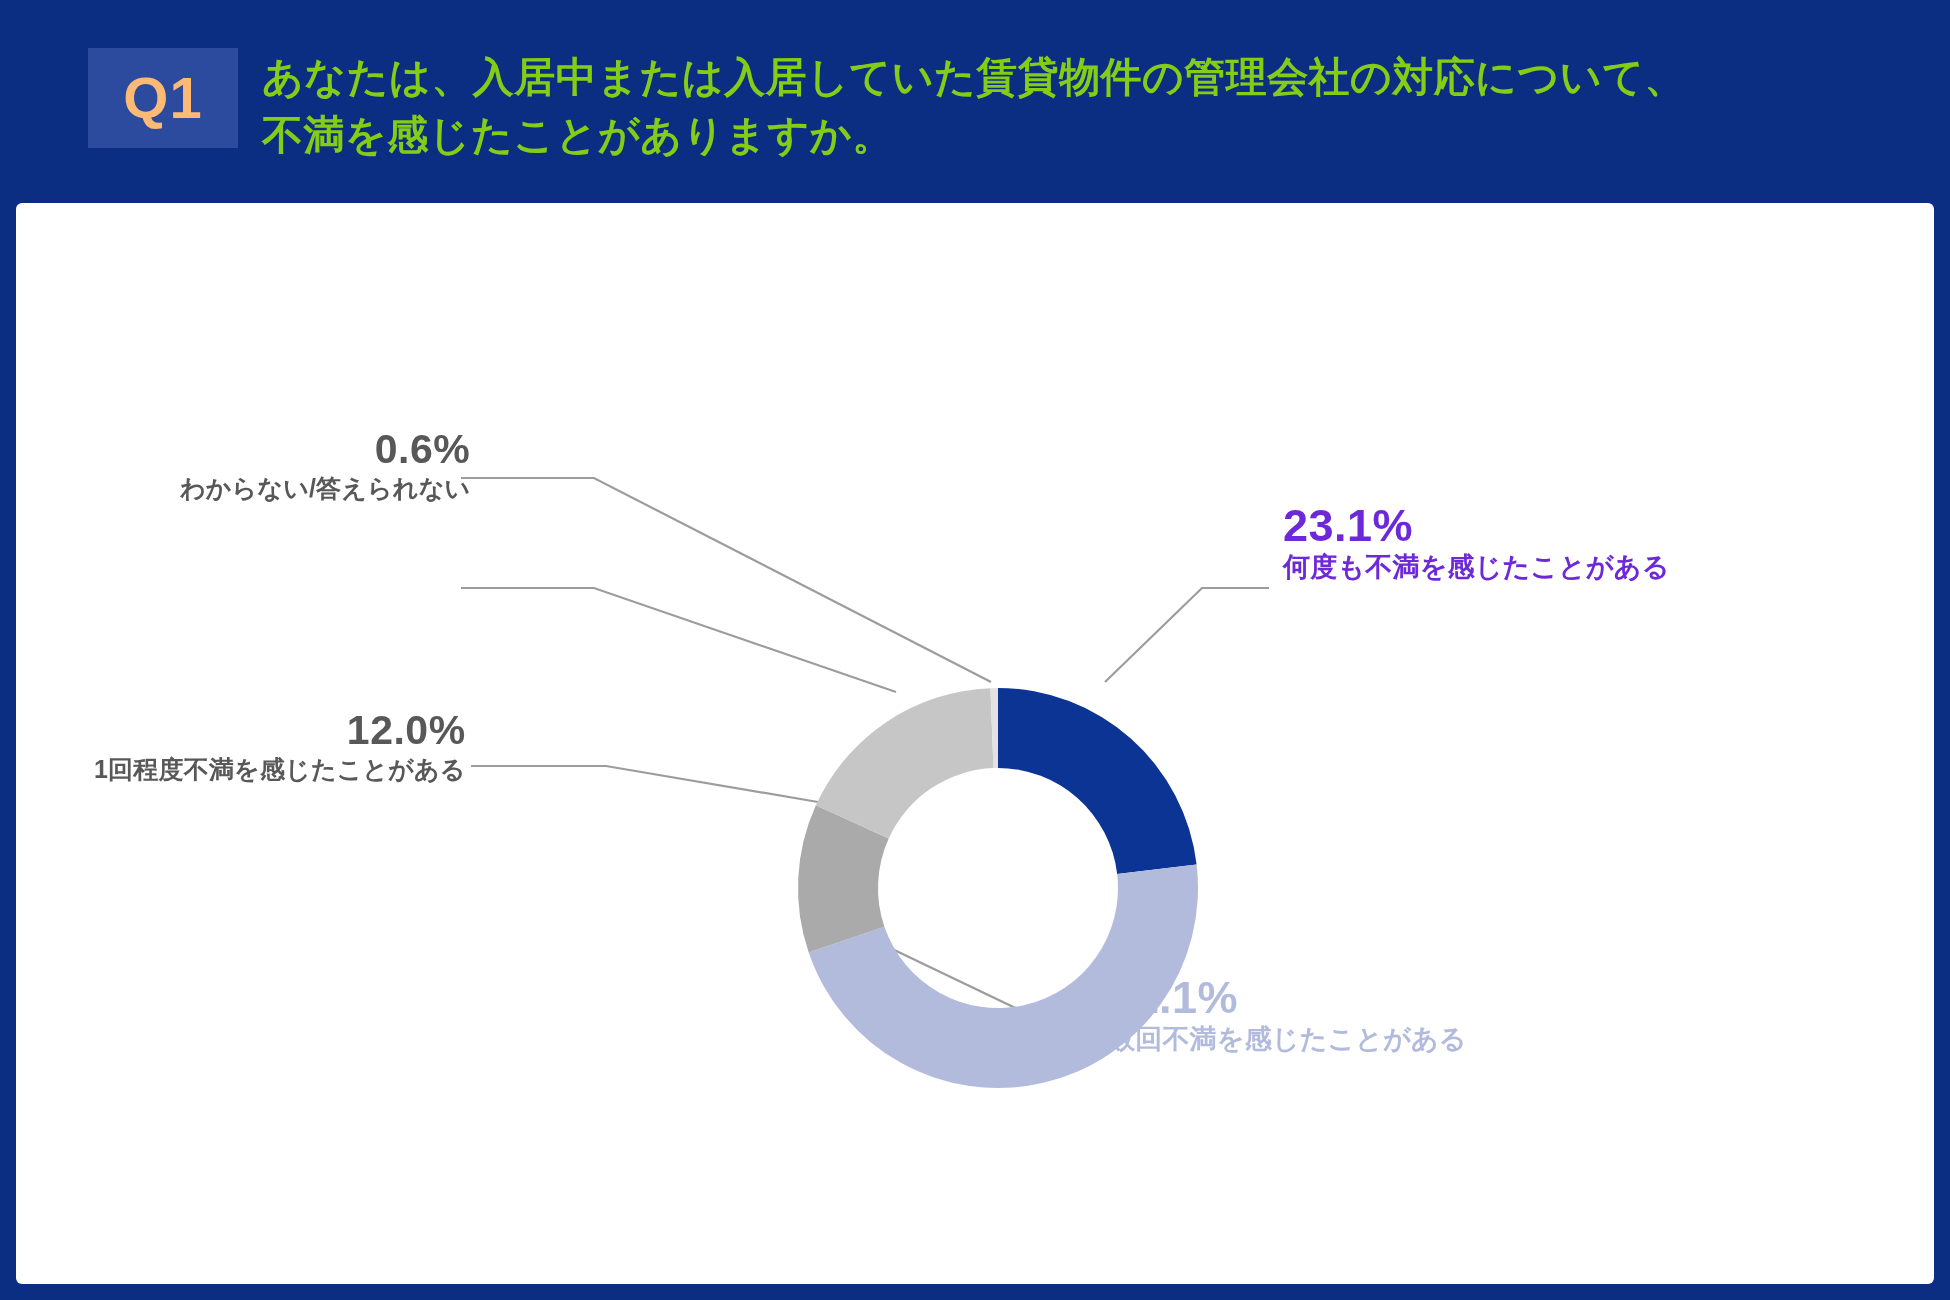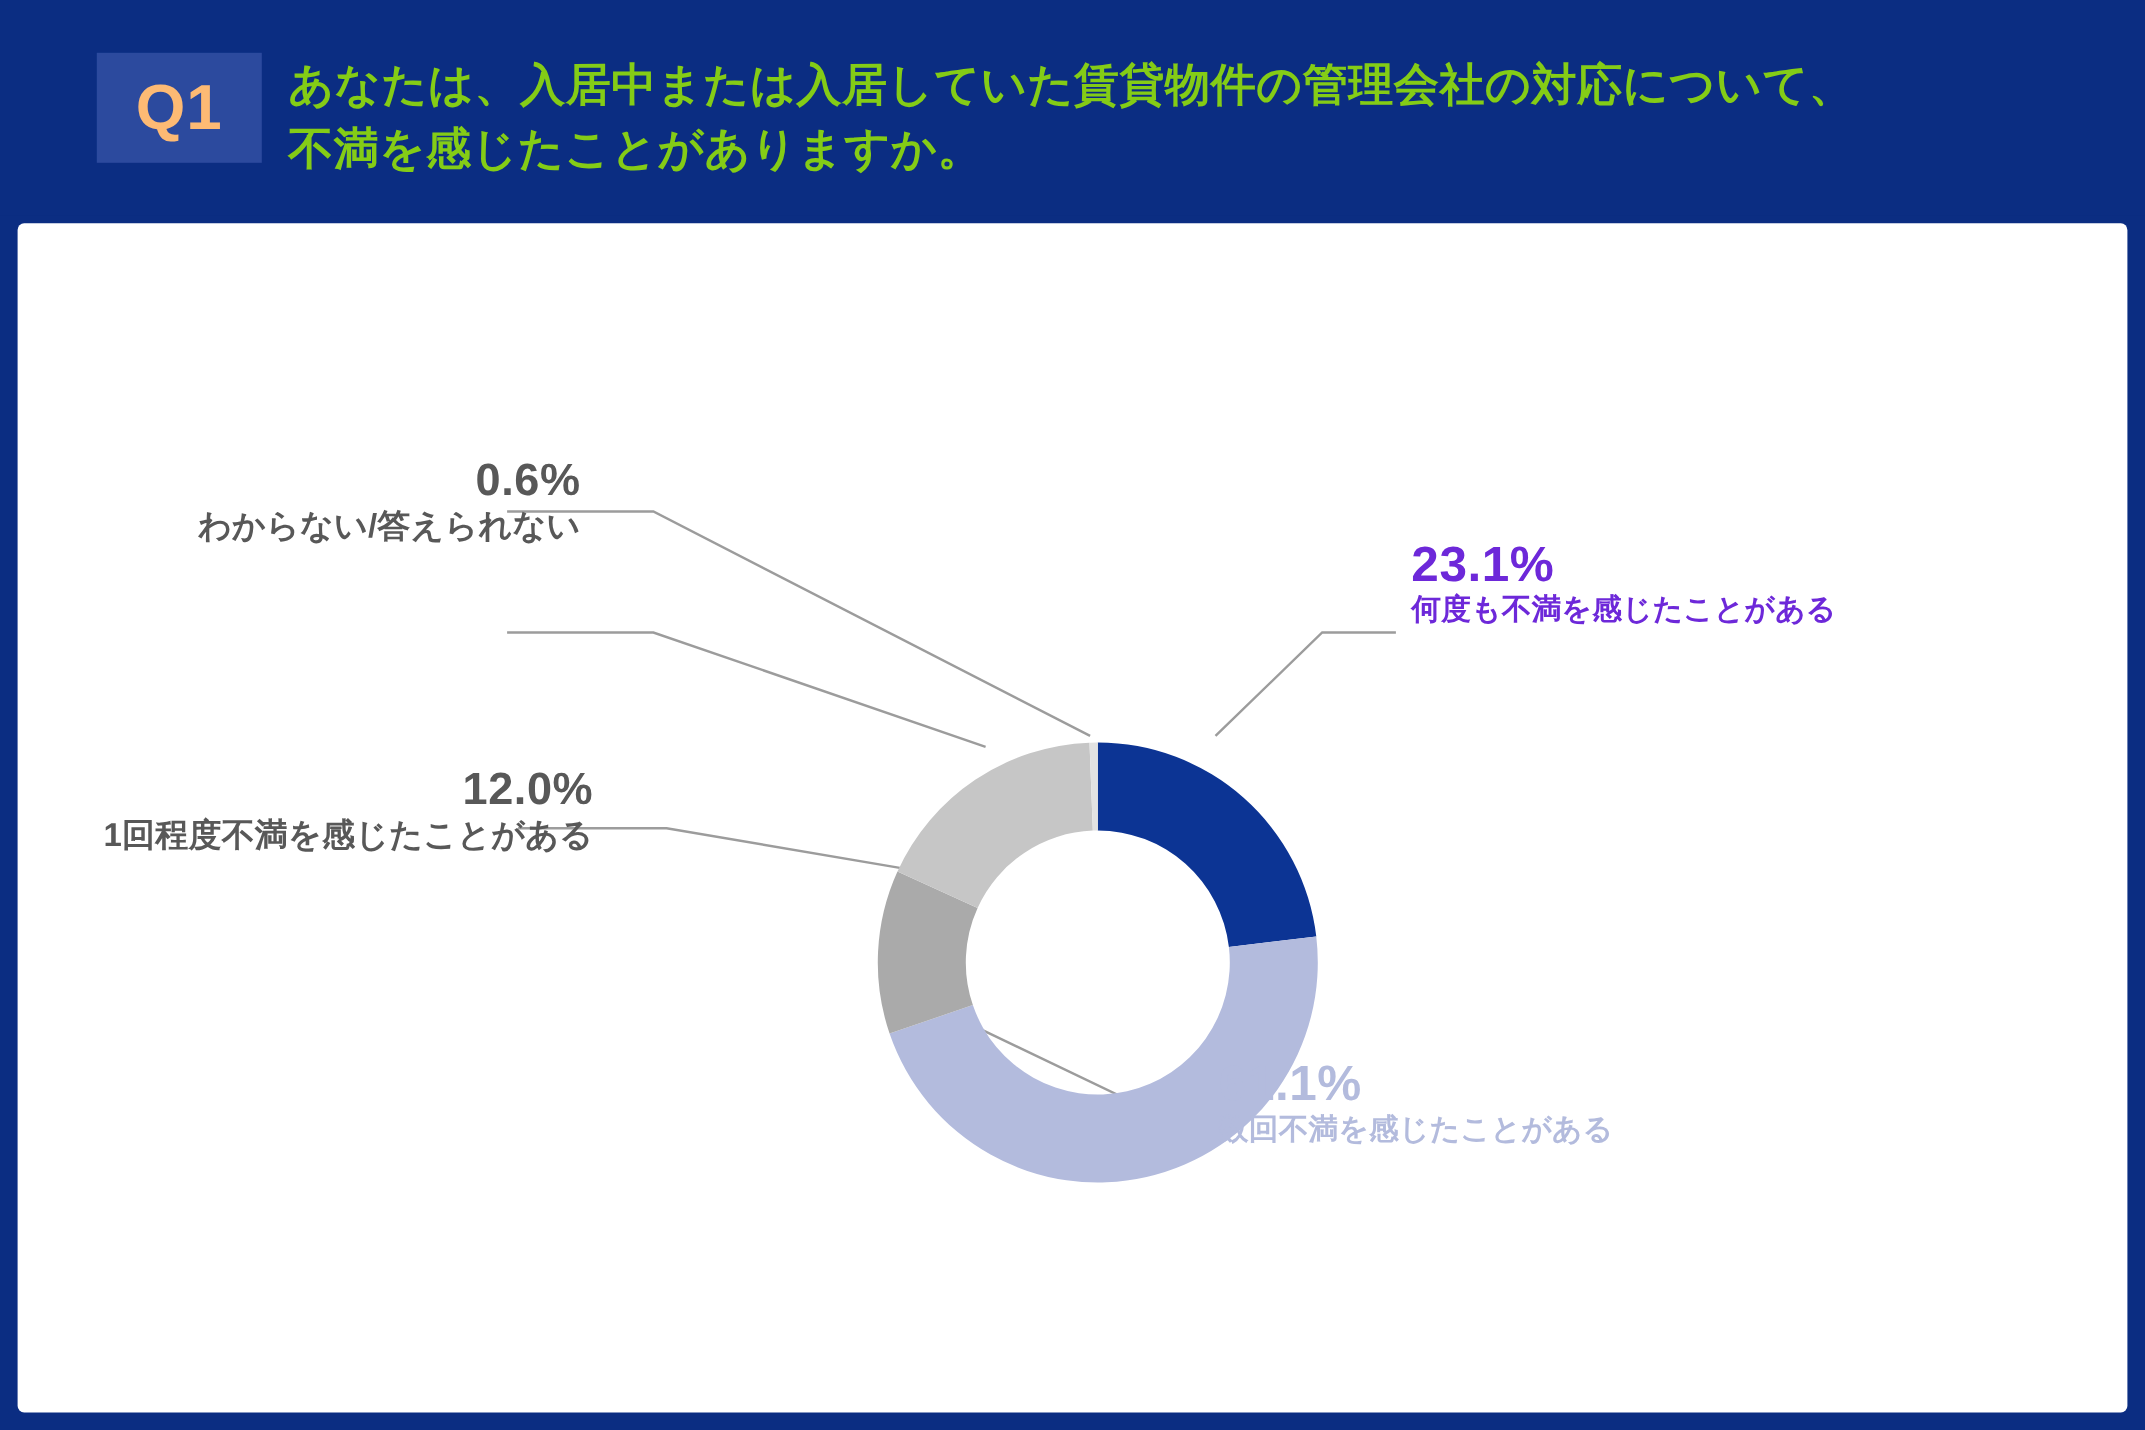--- a/index.html
+++ b/index.html
@@ -59,21 +59,21 @@
     position: absolute;
     left: 16px; top: 203px;
     width: 1918px; height: 1081px;
     background: #ffffff;
     border-radius: 6px;
   }
 
   
   .chart-wrap {
     position: absolute;
-    left: 0; top: 0;
+    left: 0; top: 13px;
     width: 1576px; height: 1081px;
   }
   .chart-svg {
     position: absolute;
     left: 0; top: 0;
     width: 1918px; height: 1081px;
   }
 
   
   .lbl {
@@ -82,21 +82,21 @@
   }
   .lbl .pct {
     display: block;
     font-size: 41px;
     font-weight: 700;
     line-height: 1.12;
     letter-spacing: 0.5px;
   }
   .lbl .name {
     display: block;
-    font-size: 30px;
+    font-size: 25px;
     font-weight: 700;
     line-height: 1.25;
     letter-spacing: 0.2px;
   }
   .lbl.right { text-align: left; }
   .lbl.left  { text-align: right; }
 
   .c-gray  { color: #585858; }
   .c-navy  { color: #6d28d9; }
   .c-peri  { color: #b3bbdd; }

